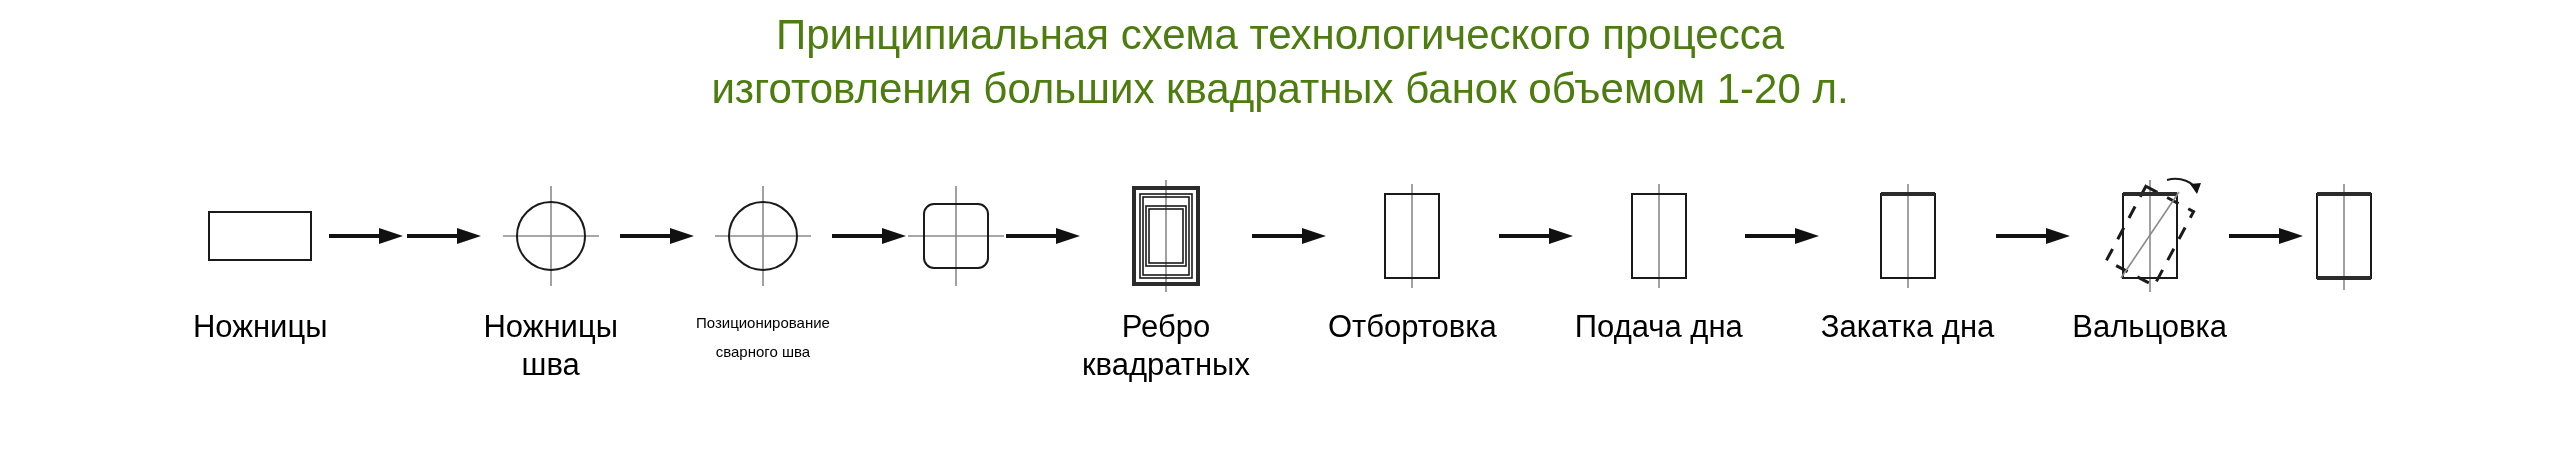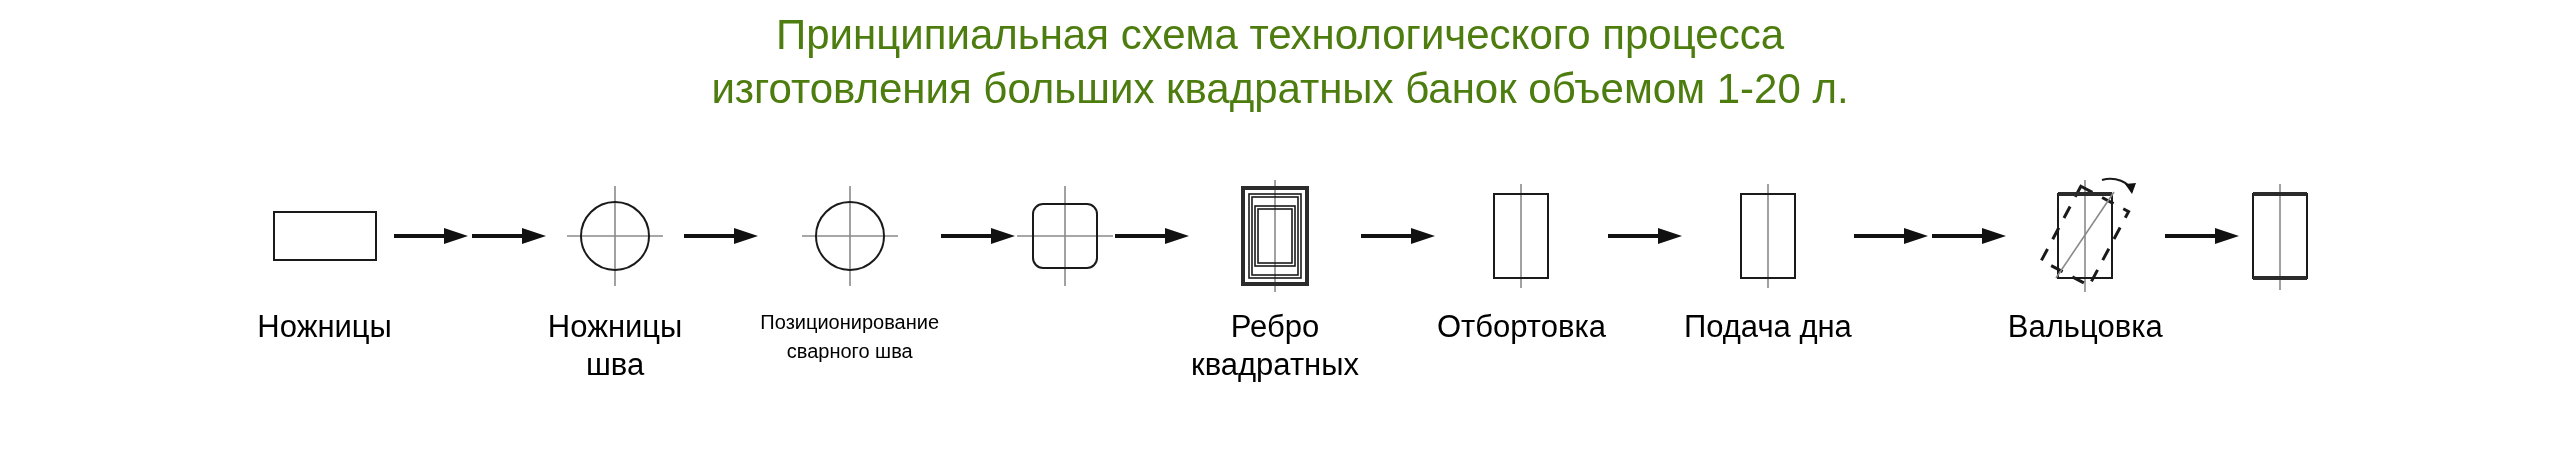--- a/index.html
+++ b/index.html
@@ -67,21 +67,21 @@
   }
   .step-label {
     margin-top: 8px;
     font-size: 31px;
     line-height: 38px;
     text-align: center;
     white-space: pre-line;
     color: #000;
   }
   .step-label.small {
-    font-size: 20px;
+    font-size: 15px;
     line-height: 29px;
   }
 
   
   .arrow {
     flex: 0 0 auto;
     height: 128px;
     display: flex;
     align-items: center;
     justify-content: center;
@@ -218,20 +218,31 @@
     <rect x="12" y="22" width="54" height="84" class="ln-dark"></rect>
           </svg>
         </div>
         <div class="step-label">Подача дна</div>
       </div>
       <div class="arrow">
         <svg width="78" height="24" viewBox="0 0 78 24" aria-hidden="true">
   <line x1="2" y1="12" x2="58" y2="12" stroke="#111111" stroke-width="4"></line>
   <polygon points="52,4 76,12 52,20" fill="#111111"></polygon>
 </svg>
+      </div>
+      <div class="step">
+        <div class="icon-area">
+          <svg width="78" height="128" viewBox="0 0 78 128">
+    <line x1="39" y1="12" x2="39" y2="116" class="ln-center"></line>
+    <rect x="12" y="22" width="54" height="84" class="ln-dark"></rect>
+    <line x1="12" y1="22" x2="66" y2="22" class="ln-thick"></line>
+    <line x1="12" y1="106" x2="66" y2="106" class="ln-thin"></line>
+          </svg>
+        </div>
+        <div class="step-label">Закатка дна</div>
       </div>
       <div class="arrow">
         <svg width="78" height="24" viewBox="0 0 78 24" aria-hidden="true">
   <line x1="2" y1="12" x2="58" y2="12" stroke="#111111" stroke-width="4"></line>
   <polygon points="52,4 76,12 52,20" fill="#111111"></polygon>
 </svg>
       </div>
       <div class="step">
         <div class="icon-area">
           <svg width="110" height="128" viewBox="0 0 110 128">

